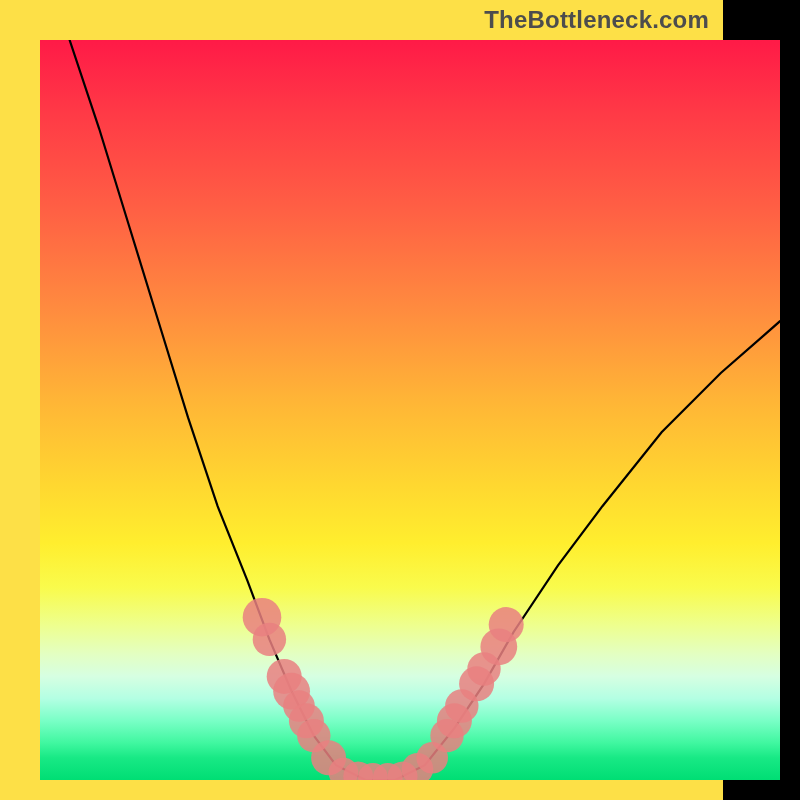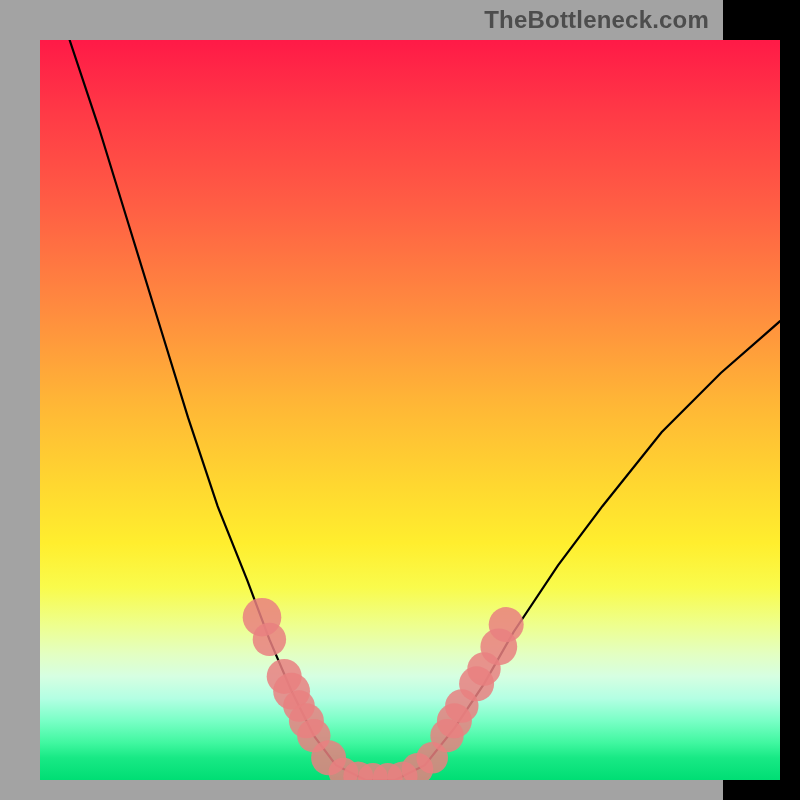--- a/index.html
+++ b/index.html
@@ -10,21 +10,21 @@
     overflow: hidden;
     background: #000;
     font-family: Arial, Helvetica, sans-serif;
   }
   .frame {
     position: absolute;
     left: 0;
     top: 0;
     width: 723px;
     height: 800px;
-    background: #a3a3a3;
+    background: #fde047;
   }
   .plot {
     position: absolute;
     left: 40px;
     top: 40px;
     width: 740px;
     height: 740px;
     background: linear-gradient(
       to bottom,
       #ff1a47 0%,

